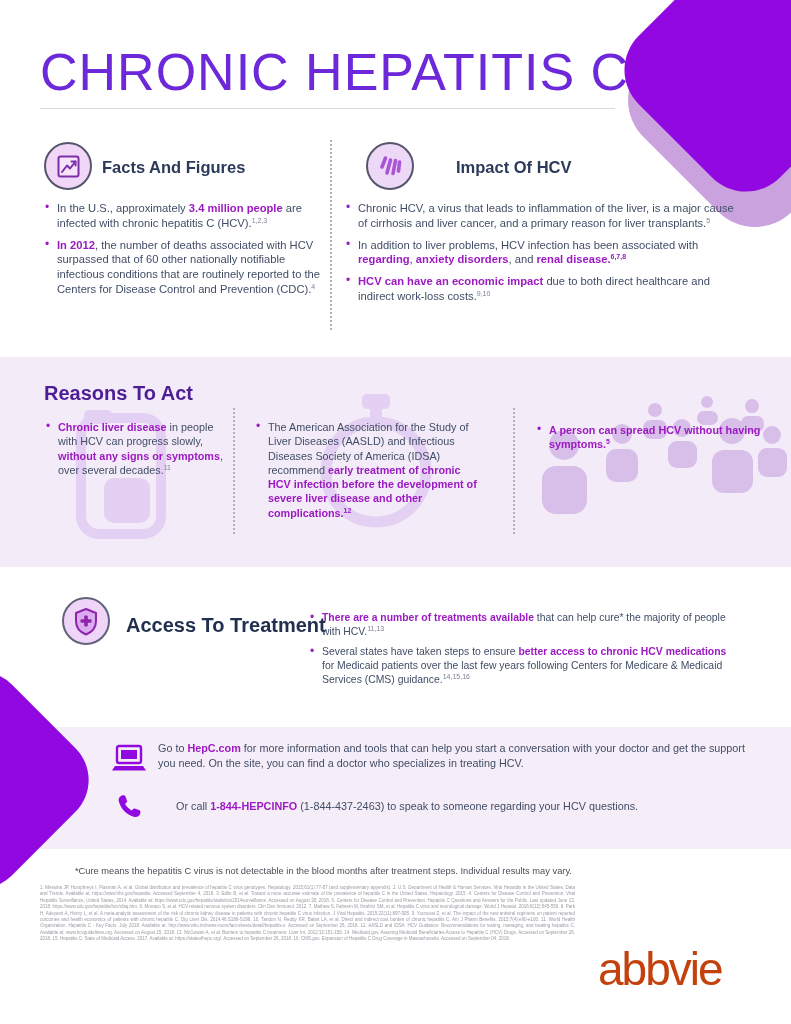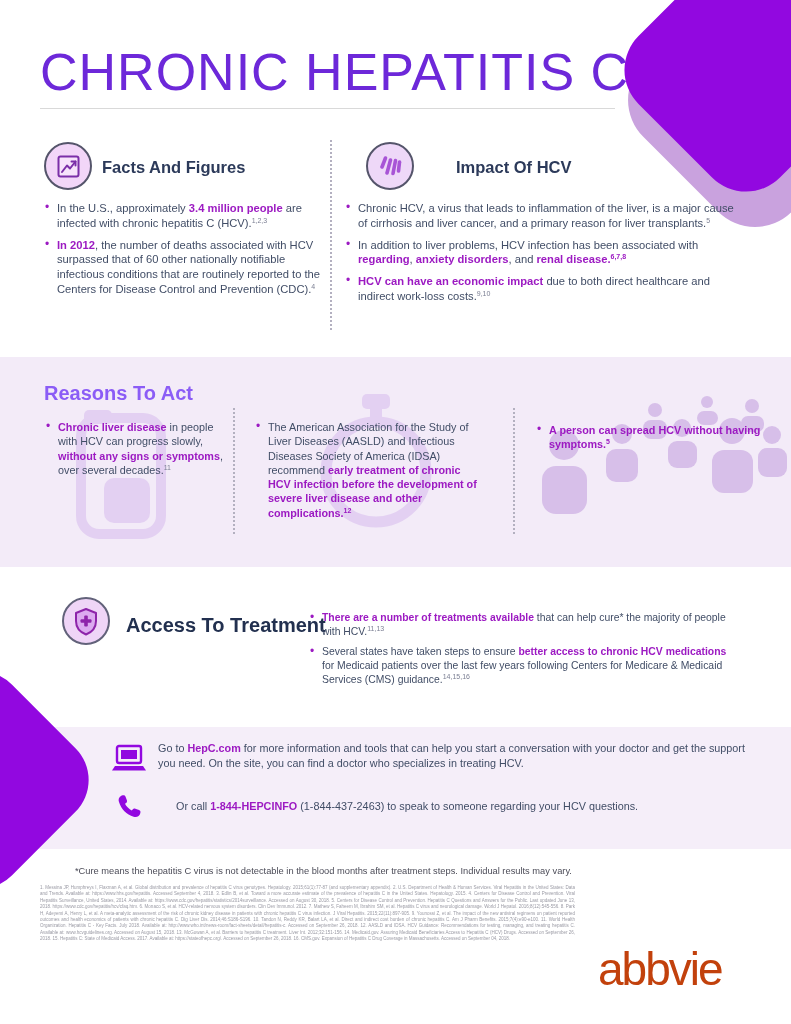--- a/index.html
+++ b/index.html
@@ -87,21 +87,21 @@
       <li><span class="b">In 2012</span><span>, the number of deaths associated with HCV surpassed that of 60 other nationally notifiable infectious conditions that are routinely reported to the Centers for Disease Control and Prevention (CDC).</span><span class="sup">4</span></li>
     </ul>
 
   <ul class="blist" style="left:346px; top:201px; width:400px;">
       <li><span>Chronic HCV, a virus that leads to inflammation of the liver, is a major cause of cirrhosis and liver cancer, and a primary reason for liver transplants.</span><span class="sup">5</span></li>
       <li><span>In addition to liver problems, HCV infection has been associated with </span><span class="b">regarding</span><span>, </span><span class="b">anxiety disorders</span><span>, and </span><span class="b">renal disease.</span><span class="sup b">6,7,8</span></li>
       <li><span class="b">HCV can have an economic impact</span><span> due to both direct healthcare and indirect work-loss costs.</span><span class="sup">9,10</span></li>
     </ul>
 
   <div class="band-reasons"></div>
-  <div class="hdr hdr-lg" style="left:44px; top:382px; font-size:20px; color:#8b5cf6;">Reasons To Act</div>
+  <div class="hdr hdr-lg" style="left:44px; top:382px; font-size:20px; color:#4c1d95;">Reasons To Act</div>
 
   <div class="wm" style="left:72px; top:408px;">
     <svg width="100" height="132" viewBox="0 0 100 132">
       <rect x="12" y="2" width="28" height="14" rx="5" fill="#e3d0f2"></rect>
       <rect x="9" y="10" width="80" height="116" rx="18" fill="none" stroke="#e3d0f2" stroke-width="10"></rect>
       <rect x="32" y="70" width="46" height="45" rx="10" fill="#e3d0f2"></rect>
     </svg>
   </div>
 
   <div class="wm" style="left:312px; top:392px;">

